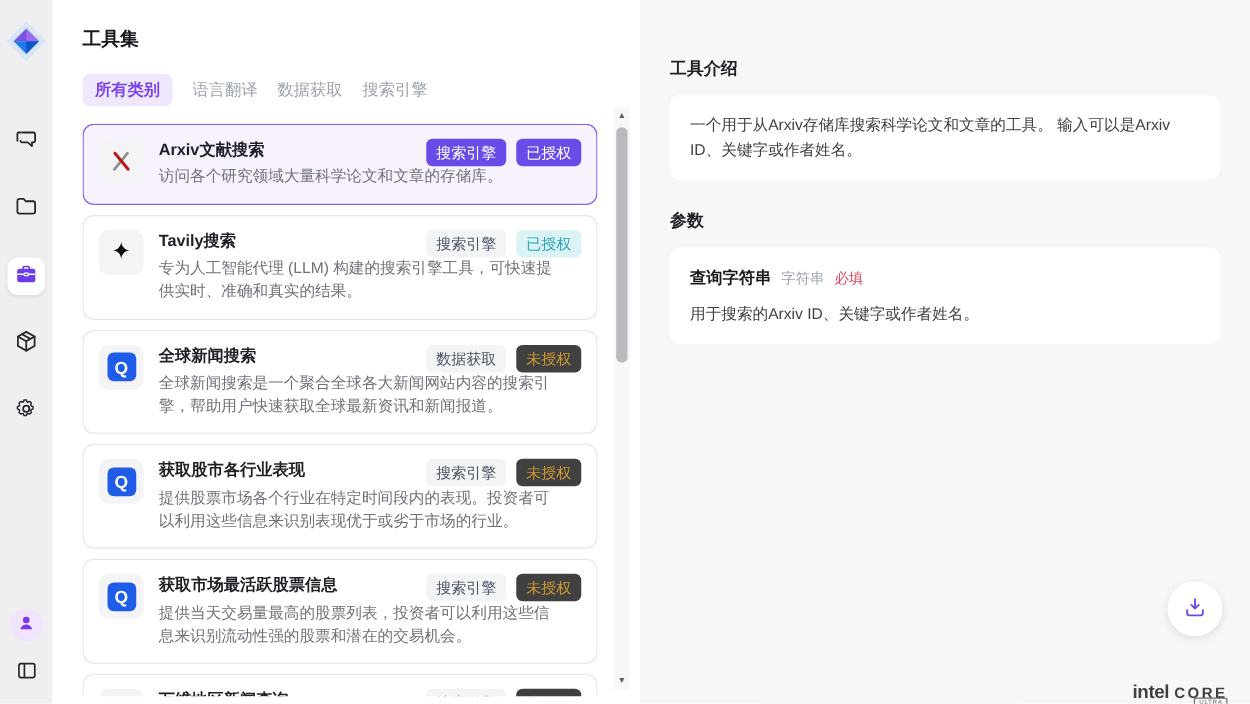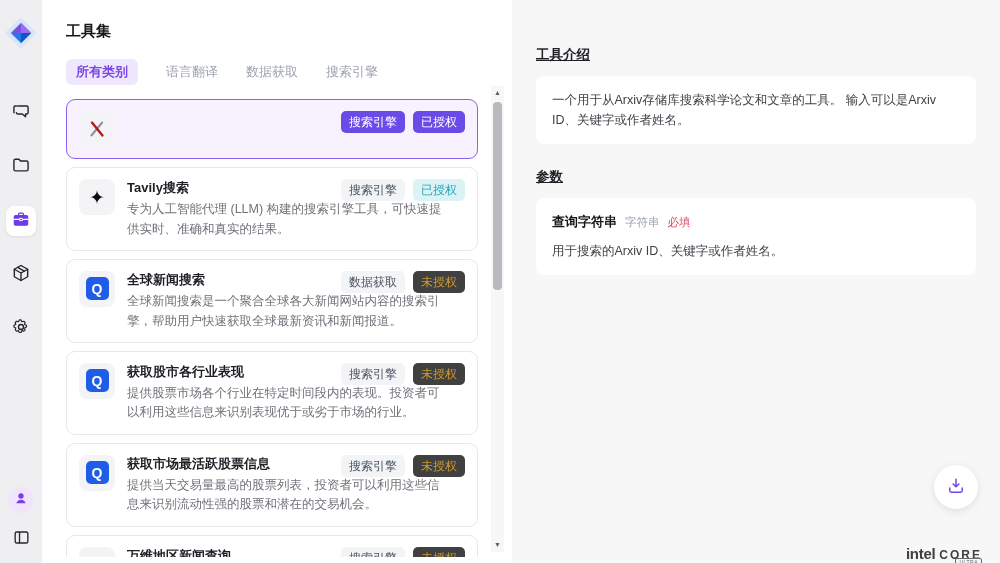--- a/index.html
+++ b/index.html
@@ -16,21 +16,21 @@
   .nav-item.active { background:#fff; box-shadow:0 1px 3px rgba(0,0,0,.08); }
   .nav-item.active svg { stroke:#6D3BE8; fill:#6D3BE8; }
   .sidebar-bottom { margin-top:auto; margin-bottom:12px; display:flex; flex-direction:column; align-items:center; gap:14px; }
   .avatar { width:26px; height:26px; border-radius:50%; background:#F0E4FE; display:flex; align-items:center; justify-content:center; cursor:pointer; }
   .collapse-btn { width:24px; height:24px; display:flex; align-items:center; justify-content:center; cursor:pointer; }
   .collapse-btn svg { width:19px; height:19px; stroke:#26262B; stroke-width:1.7; fill:none; }
 
   
   .list-panel { width:470px; height:563px; background:#fff; position:relative; padding:22px 0 16px 24px; flex-shrink:0; }
   .page-title { font-size:15px; font-weight:bold; color:#17171C; }
-  .tabs { display:flex; align-items:center; gap:28px; margin-top:18px; font-size:13px; }
+  .tabs { display:flex; align-items:center; gap:16px; margin-top:18px; font-size:13px; }
   .tab { color:#9CA3AF; cursor:pointer; padding:4px 0; }
   .tab.active { background:#EFE8FD; color:#7A45E5; padding:4px 10px; border-radius:6px; font-weight:bold; }
   .cards { margin-top:14px; width:412px; display:flex; flex-direction:column; gap:8px; height:458px; overflow:hidden; }
   .tool-card { position:relative; background:#fff; border:1px solid #E8E8EC; border-radius:9px; padding:11px 12px; display:flex; gap:12px; cursor:pointer; }
   .tool-card.selected { background:#F7F2FE; border:1.5px solid #8A63F0; }
   .tool-icon { width:36px; height:36px; border-radius:8px; background:#F4F4F6; flex-shrink:0; display:flex; align-items:center; justify-content:center; overflow:hidden; }
   .tool-icon svg { width:22px; height:22px; }
   .tavily-glyph { font-size:19px; color:#0E0E10; line-height:1; }
   .qblue { width:23px; height:23px; background:#1F5DE8; border-radius:5px; color:#fff; font-weight:bold; font-size:14px; display:flex; align-items:center; justify-content:center; }
   .tool-body { flex:1; min-width:0; }
@@ -45,21 +45,21 @@
 
   
   .scrollbar { position:absolute; top:86px; right:8px; width:13px; height:466px; background:#F7F7F8; display:flex; flex-direction:column; align-items:center; }
   .sb-arrow { font-size:7px; color:#5E5E63; height:14px; line-height:14px; cursor:pointer; }
   .sb-arrow.down { margin-top:auto; }
   .sb-thumb { width:9px; height:188px; background:#B9B9BE; border-radius:4px; margin-top:2px; cursor:pointer; }
 
   
   .detail-panel { flex:1; height:563px; background:#F7F7F8; padding:22px 24px; position:relative; }
   .detail-title { font-size:15px; font-weight:bold; color:#17171C; }
-  .section-title { font-size:13.5px; font-weight:bold; color:#1F2026; margin-top:24px;text-decoration:underline; }
+  .section-title { font-size:13.5px; font-weight:bold; color:#1F2026; margin-top:24px; }
   .detail-card { background:#fff; border-radius:8px; padding:14px 16px; margin-top:12px; font-size:12.5px; color:#3F3F46; line-height:1.6; }
   .param-head { display:flex; align-items:baseline; gap:8px; }
   .param-name { font-size:13px; font-weight:bold; color:#17171C; }
   .param-type { font-size:11.5px; color:#9CA3AF; }
   .param-required { font-size:11.5px; color:#E0485E; }
   .param-desc { margin-top:8px; font-size:12.5px; color:#3F3F46; }
 
   
   .download-fab { position:absolute; right:22px; bottom:54px; width:44px; height:44px; border-radius:50%; background:#fff; border:none; box-shadow:0 2px 8px rgba(0,0,0,.10); display:flex; align-items:center; justify-content:center; cursor:pointer; }
   .download-fab svg { width:20px; height:20px; stroke:#6D4AE8; stroke-width:1.8; fill:none; stroke-linecap:round; stroke-linejoin:round; }
@@ -161,20 +161,24 @@
 
     <div class="cards">
 
       <div class="tool-card selected">
         <div class="tool-icon">
           <svg viewBox="0 0 24 24">
               <line x1="17.5" y1="5" x2="6" y2="19" stroke="#8E8E93" stroke-width="2.4" stroke-linecap="round"></line>
               <line x1="6.5" y1="5" x2="18" y2="19" stroke="#B31B1B" stroke-width="2.6" stroke-linecap="round"></line>
             </svg>
         </div>
+        <div class="tool-body">
+          <div class="tool-name">Arxiv文献搜索</div>
+          <div class="tool-desc">访问各个研究领域大量科学论文和文章的存储库。</div>
+        </div>
         <div class="tool-badges">
           <span class="badge purple">搜索引擎</span>
           <span class="badge purple">已授权</span>
         </div>
       </div>
 
       <div class="tool-card">
         <div class="tool-icon">
             <span class="tavily-glyph">✦</span>
           </div>

